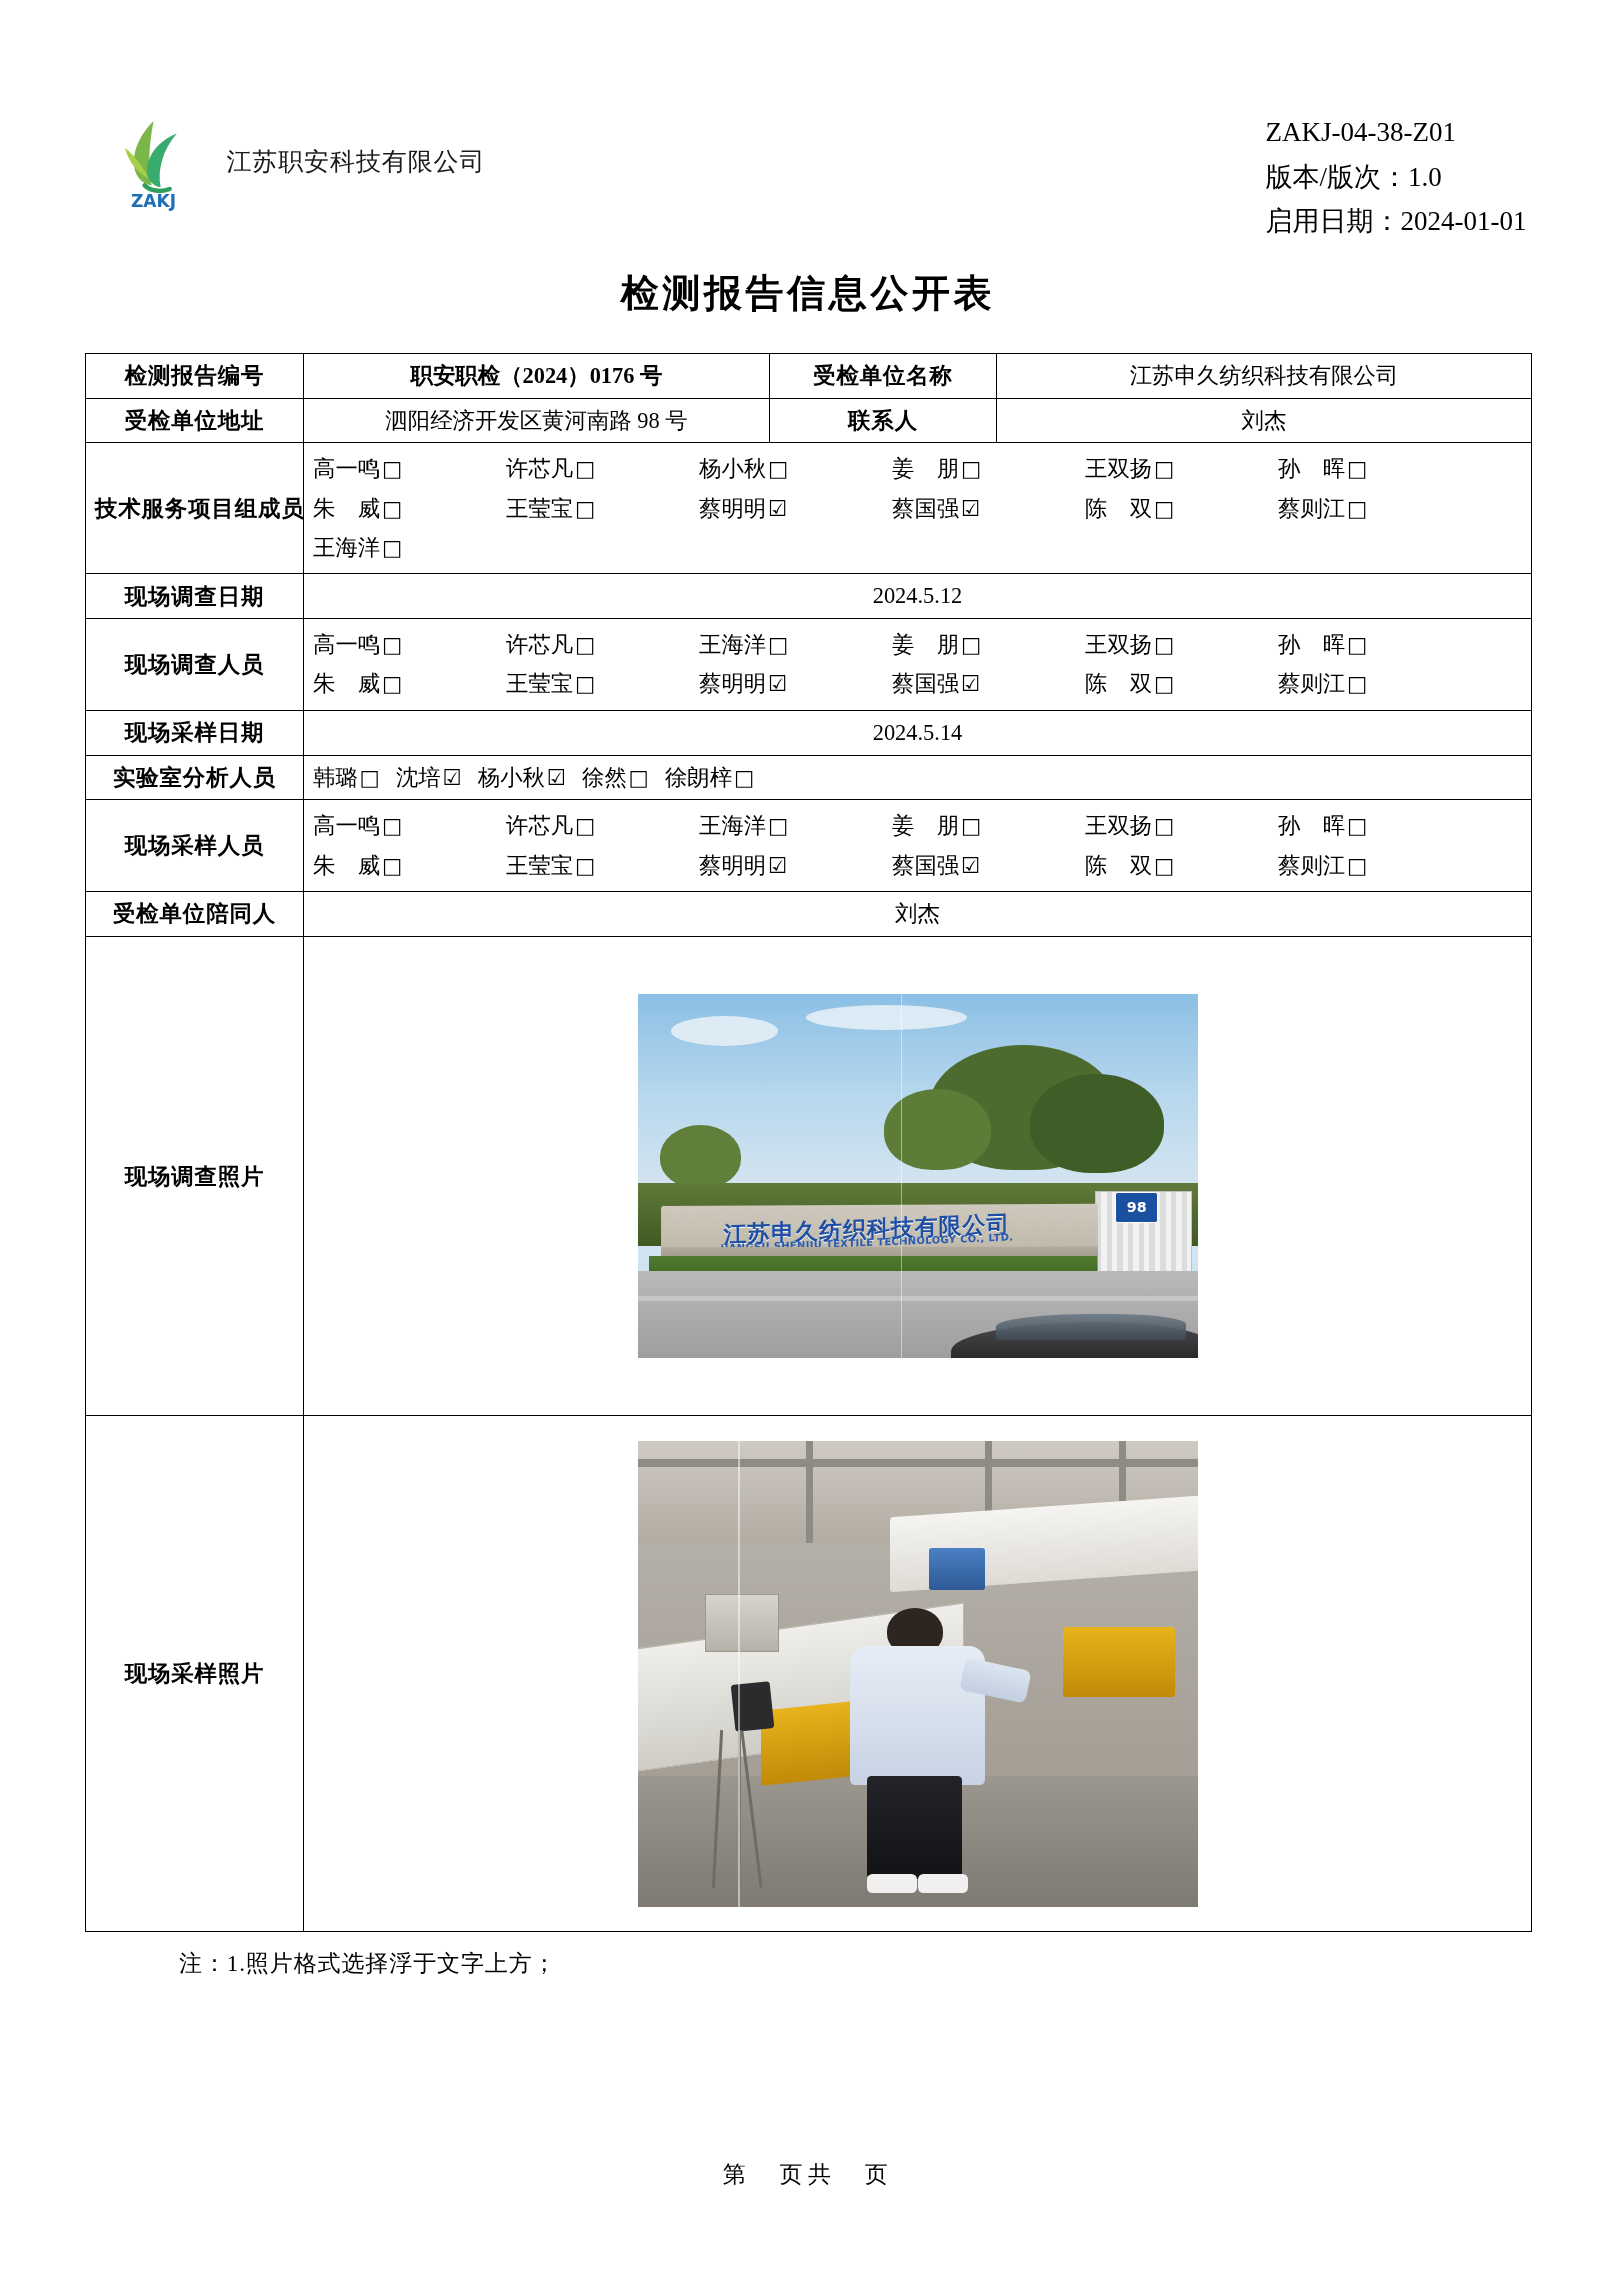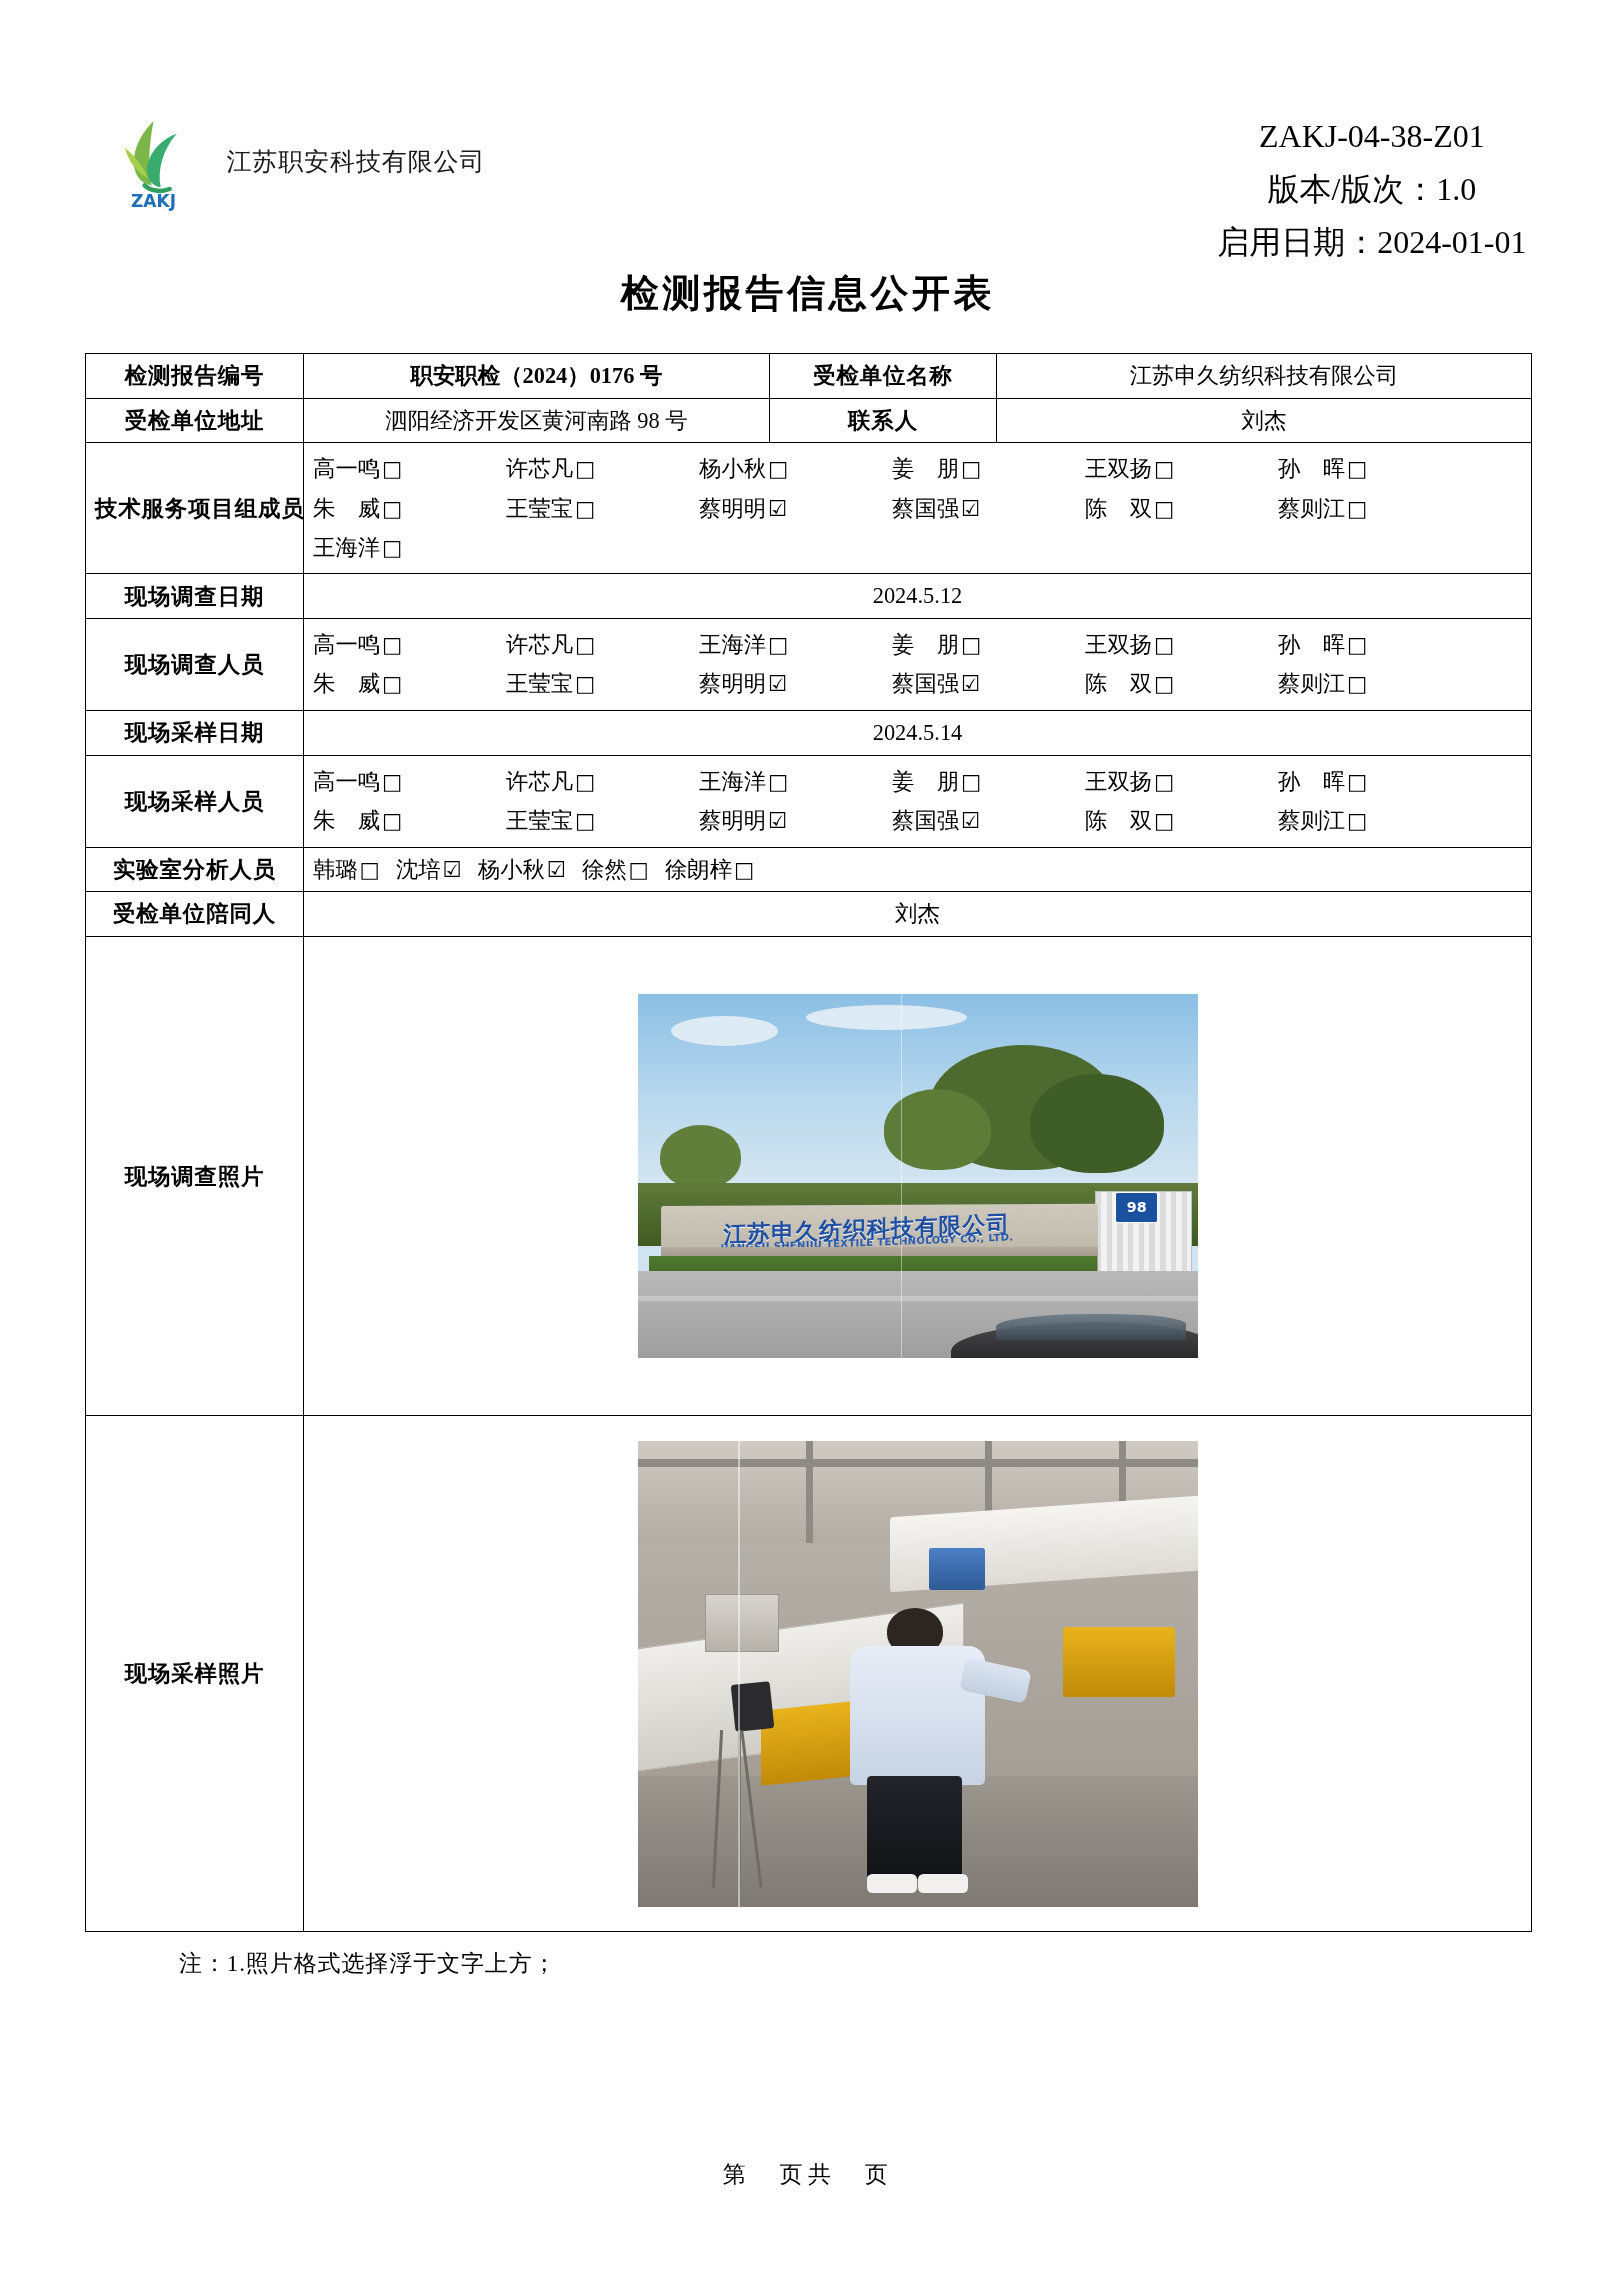--- a/index.html
+++ b/index.html
@@ -45,22 +45,22 @@
   .company-name {
     font-size: 25px;
     letter-spacing: 0.9px;
     color: #1a1a1a;
     font-family: "Liberation Serif", "DejaVu Serif", serif;
     font-weight: 500;
     white-space: nowrap;
     margin-top: 5.4px;
   }
   .header-right {
-    text-align: center;
-    font-size: 32px;
+    text-align: left;
+    font-size: 27px;
     line-height: 1.65;
     padding-top: 7.2px;
     padding-right: 4.5px;
     white-space: nowrap;
   }
 
   
   .doc-title {
     text-align: center;
     font-size: 38px;
@@ -330,46 +330,46 @@
                 <span class="m" style="width: auto;"><span>蔡则江</span><span class="cbx">□</span></span>
               </div>
             </div>
         </td>
       </tr>
       <tr>
         <td class="lbl">现场采样日期</td>
         <td class="val-center" colspan="3">2024.5.14</td>
       </tr>
       <tr>
+        <td class="lbl">实验室分析人员</td>
+        <td class="lab-row" colspan="3">
+          <div id="lab-staff"><span class="m"><span>韩璐</span><span class="cbx">□</span></span><span class="m"><span>沈培</span><span class="cbx">☑</span></span><span class="m"><span>杨小秋</span><span class="cbx">☑</span></span><span class="m"><span>徐然</span><span class="cbx">□</span></span><span class="m"><span>徐朗梓</span><span class="cbx">□</span></span></div>
+        </td>
+      </tr>
+      <tr>
         <td class="lbl">现场采样人员</td>
         <td class="members" colspan="3">
           <div id="sampling-staff">
               <div class="row">
                 <span class="m" style="width: 193px;"><span>高一鸣</span><span class="cbx">□</span></span>
                 <span class="m" style="width: 193px;"><span>许芯凡</span><span class="cbx">□</span></span>
                 <span class="m" style="width: 193px;"><span>王海洋</span><span class="cbx">□</span></span>
                 <span class="m" style="width: 193px;"><span>姜　朋</span><span class="cbx">□</span></span>
                 <span class="m" style="width: 193px;"><span>王双扬</span><span class="cbx">□</span></span>
                 <span class="m" style="width: auto;"><span>孙　晖</span><span class="cbx">□</span></span>
               </div>
               <div class="row">
                 <span class="m" style="width: 193px;"><span>朱　威</span><span class="cbx">□</span></span>
                 <span class="m" style="width: 193px;"><span>王莹宝</span><span class="cbx">□</span></span>
                 <span class="m" style="width: 193px;"><span>蔡明明</span><span class="cbx">☑</span></span>
                 <span class="m" style="width: 193px;"><span>蔡国强</span><span class="cbx">☑</span></span>
                 <span class="m" style="width: 193px;"><span>陈　双</span><span class="cbx">□</span></span>
                 <span class="m" style="width: auto;"><span>蔡则江</span><span class="cbx">□</span></span>
               </div>
             </div>
-        </td>
-      </tr>
-      <tr>
-        <td class="lbl">实验室分析人员</td>
-        <td class="lab-row" colspan="3">
-          <div id="lab-staff"><span class="m"><span>韩璐</span><span class="cbx">□</span></span><span class="m"><span>沈培</span><span class="cbx">☑</span></span><span class="m"><span>杨小秋</span><span class="cbx">☑</span></span><span class="m"><span>徐然</span><span class="cbx">□</span></span><span class="m"><span>徐朗梓</span><span class="cbx">□</span></span></div>
         </td>
       </tr>
       <tr>
         <td class="lbl">受检单位陪同人</td>
         <td class="val-center" colspan="3">刘杰</td>
       </tr>
 
       <tr>
         <td class="lbl">现场调查照片</td>
         <td class="photo-cell" colspan="3">

